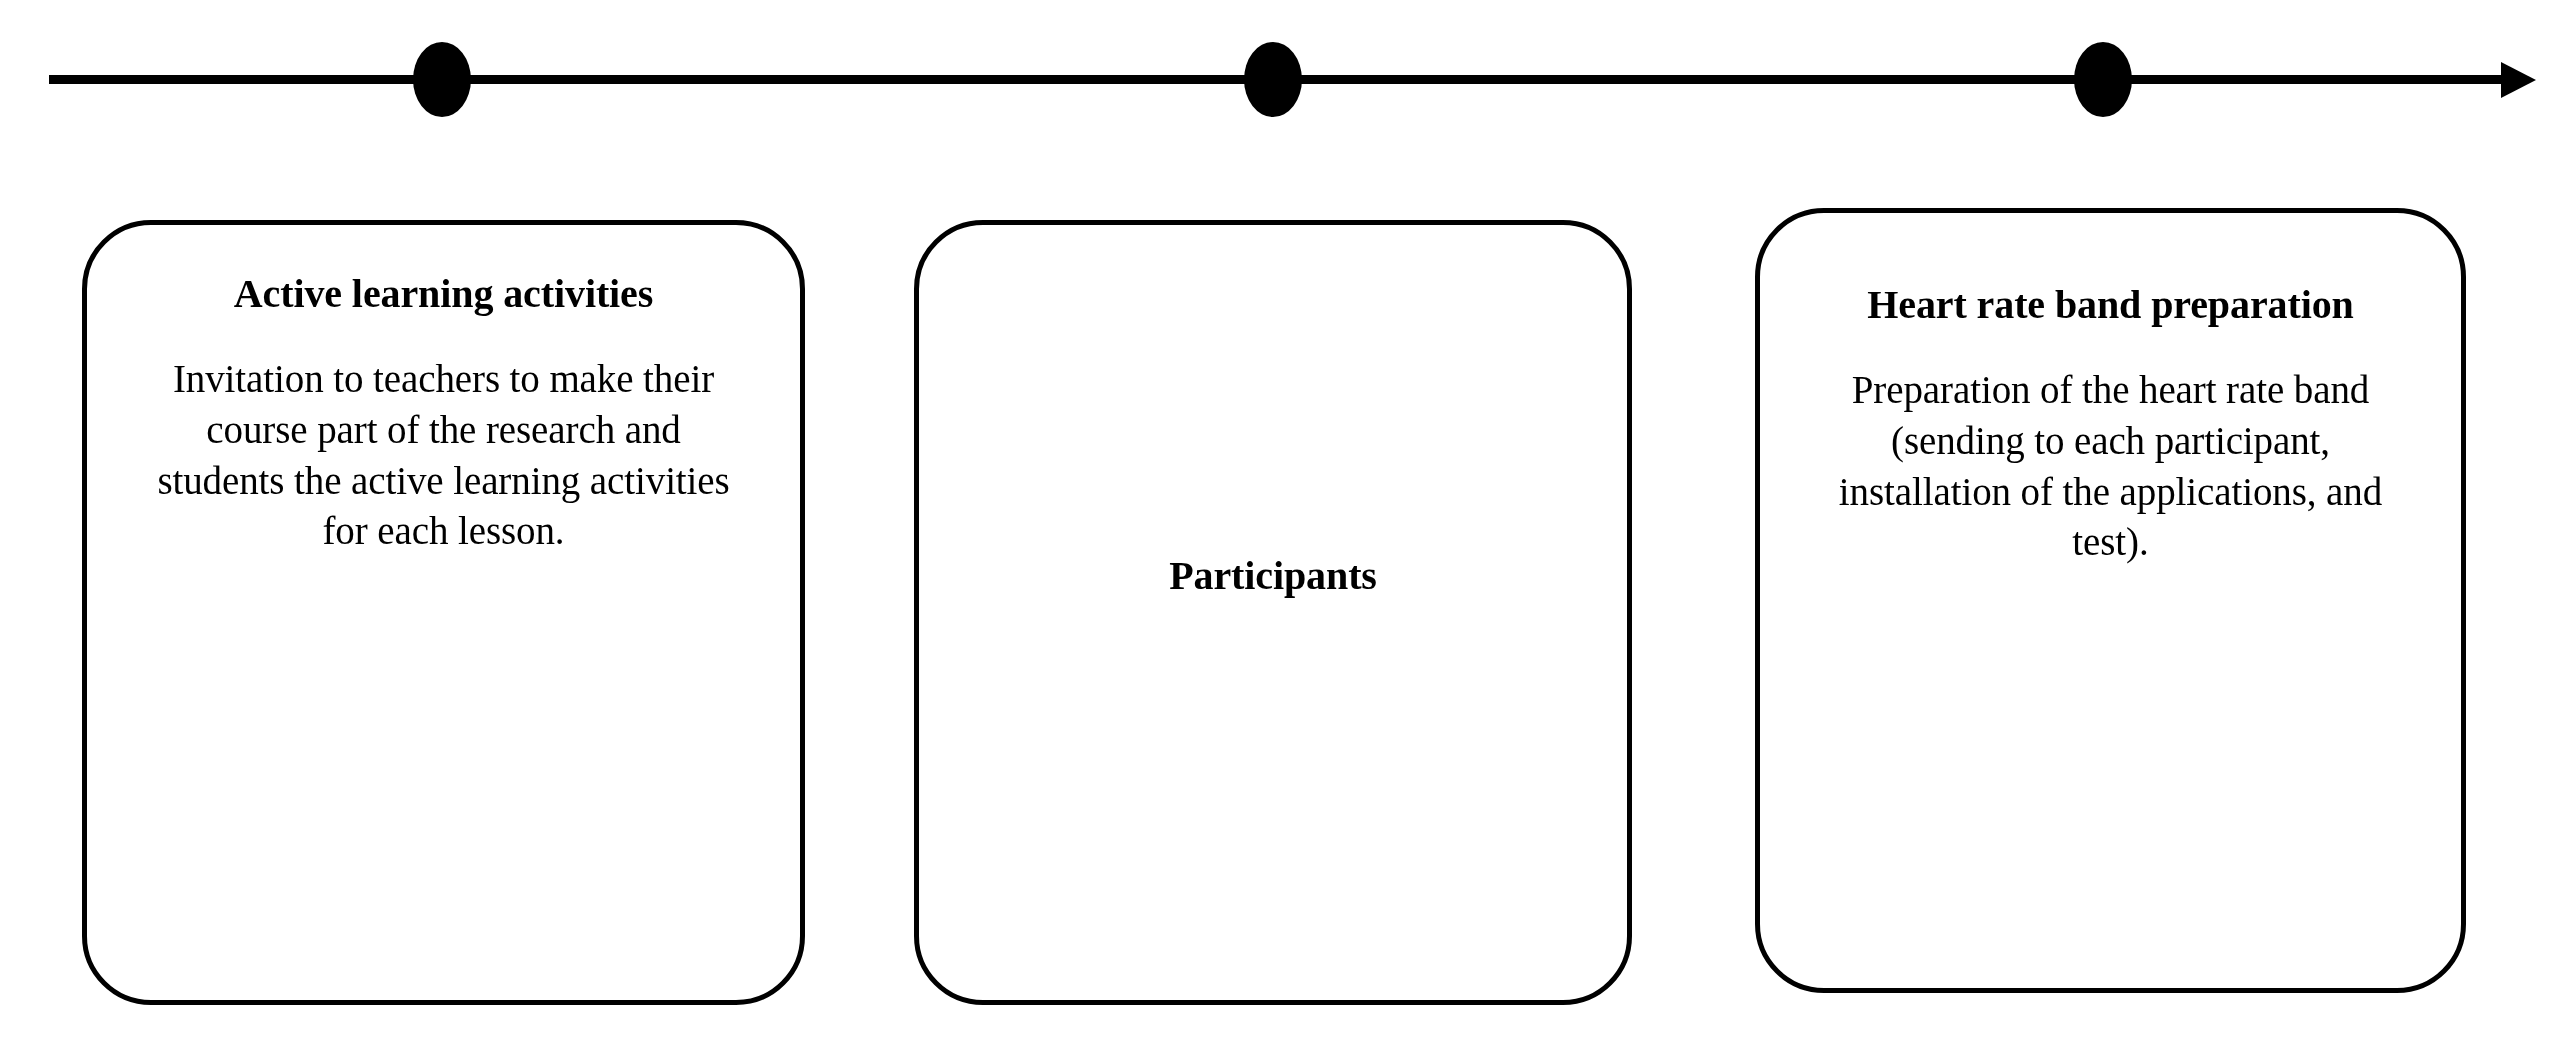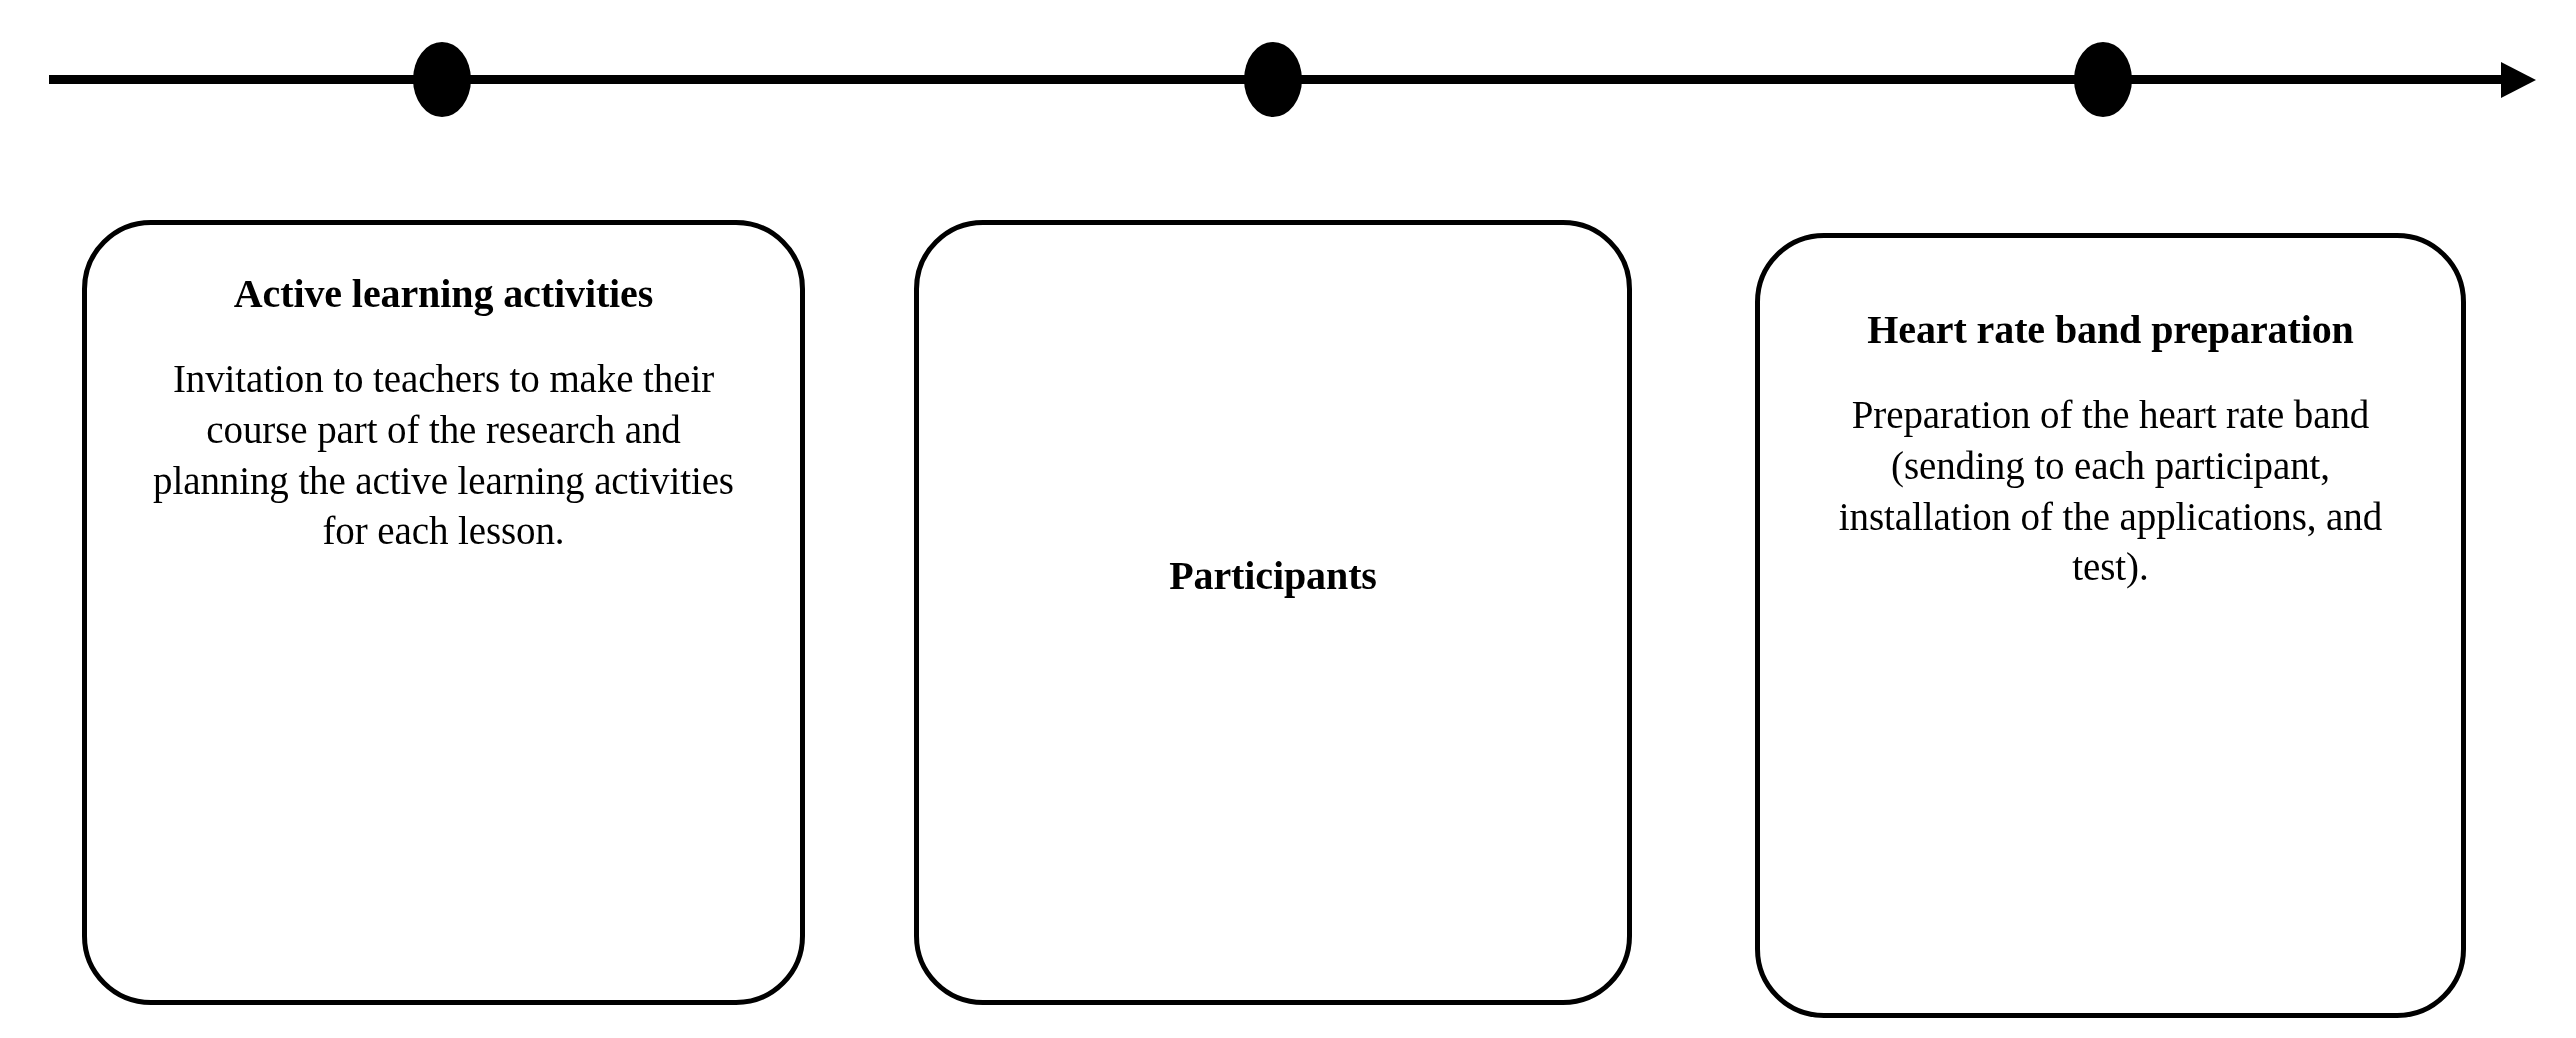--- a/index.html
+++ b/index.html
@@ -79,21 +79,21 @@
   .card.c2 {
     left: 914px;
     top: 220px;
     width: 718px;
     height: 785px;
     justify-content: center;
     padding: 29px 44px 60px 44px;
   }
   .card.c3 {
     left: 1755px;
-    top: 233px;
+    top: 208px;
     width: 711px;
     height: 785px;
     justify-content: flex-start;
     padding: 67px 41px 29px 41px;
   }
 
   .card-title {
     font-weight: bold;
     font-size: 40px;
     line-height: 1.26;
@@ -124,21 +124,21 @@
   <div id="timeline">
     <div class="tl-line"></div>
     <div class="tl-arrowhead"></div>
     <div class="tl-dot d1"></div>
     <div class="tl-dot d2"></div>
     <div class="tl-dot d3"></div>
   </div>
 
   <div class="card c1">
     <div class="card-title">Active learning activities</div>
-    <div class="card-body">Invitation to teachers to make their course part of the research and planning the active learning activities for each lesson.</div>
+    <div class="card-body">Invitation to teachers to make their course part of the research and students the active learning activities for each lesson.</div>
   </div>
 
   <div class="card c2">
     <div class="card-title">Participants</div>
   </div>
 
   <div class="card c3">
     <div class="card-title">Heart rate band preparation</div>
     <div class="card-body">Preparation of the heart rate band (sending to each participant, installation of the applications, and test).</div>
   </div>

